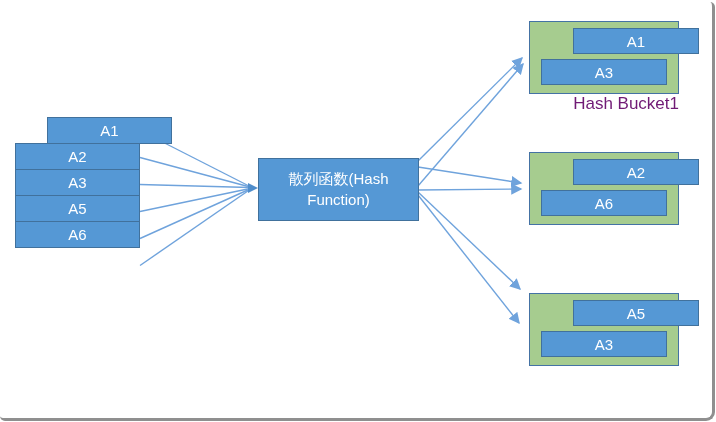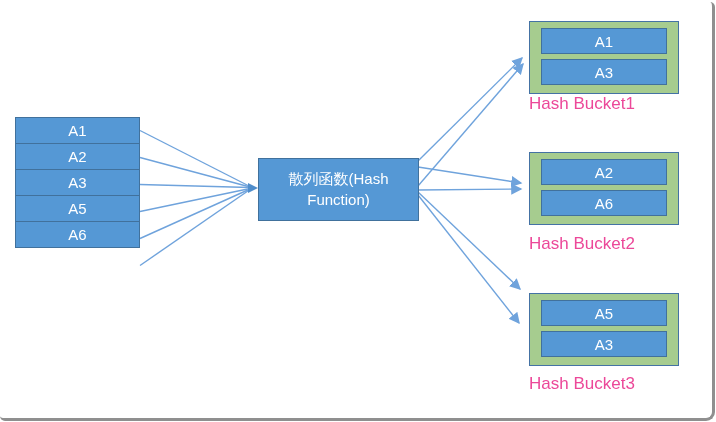--- a/index.html
+++ b/index.html
@@ -38,21 +38,21 @@
   .cell {
     box-sizing: border-box;
     width: 125px; height: 27px;
     background: #5598d5;
     border: 1px solid #41719c;
     margin-top: -1px;
     color: #ffffff;
     font-size: 15px;
     display: flex; align-items: center; justify-content: center;
   }
-  .cell:first-child { margin-top: 0; }
+  .cell:first-child { margin-top: 0; margin-left: 32px; }
   
   .hash-box {
     position: absolute;
     left: 258px; top: 158px;
     box-sizing: border-box;
     width: 161px; height: 63px;
     background: #5598d5;
     border: 1px solid #41719c;
     color: #ffffff;
     font-size: 15px;
@@ -78,22 +78,22 @@
     width: 126px; height: 26px;
     margin-top: 0;
   }
   .bucket-1 { top: 21px; }
   .bucket-2 { top: 152px; }
   .bucket-3 { top: 293px; }
   .bucket-label {
     position: absolute;
     left: 529px;
     width: 150px;
-    text-align: left;
-    color: #ec4899;
+    text-align: right;
+    color: #701a75;
     font-size: 17px;
   }
   .bucket-label-1 { top: 94px; }
   .bucket-label-2 { top: 234px; }
   .bucket-label-3 { top: 374px; }
   .watermark {
     position: absolute;
     top: 393px;
     right: 16px;
     color: #c4c4c4;
@@ -145,23 +145,21 @@
   <div class="bucket bucket-1">
     <div class="cell">A1</div>
     <div class="cell">A3</div>
   </div>
   <div class="bucket-label bucket-label-1">Hash Bucket1</div>
 
   <div class="bucket bucket-2">
     <div class="cell">A2</div>
     <div class="cell">A6</div>
   </div>
-  <div class="bucket-label bucket-label-2">Hash Bucket2</div>
 
   <div class="bucket bucket-3">
     <div class="cell">A5</div>
     <div class="cell">A3</div>
   </div>
-  <div class="bucket-label bucket-label-3">Hash Bucket3</div>
 
 
   <div class="shadow-frame"></div>
 </div>
 
 </body></html>

